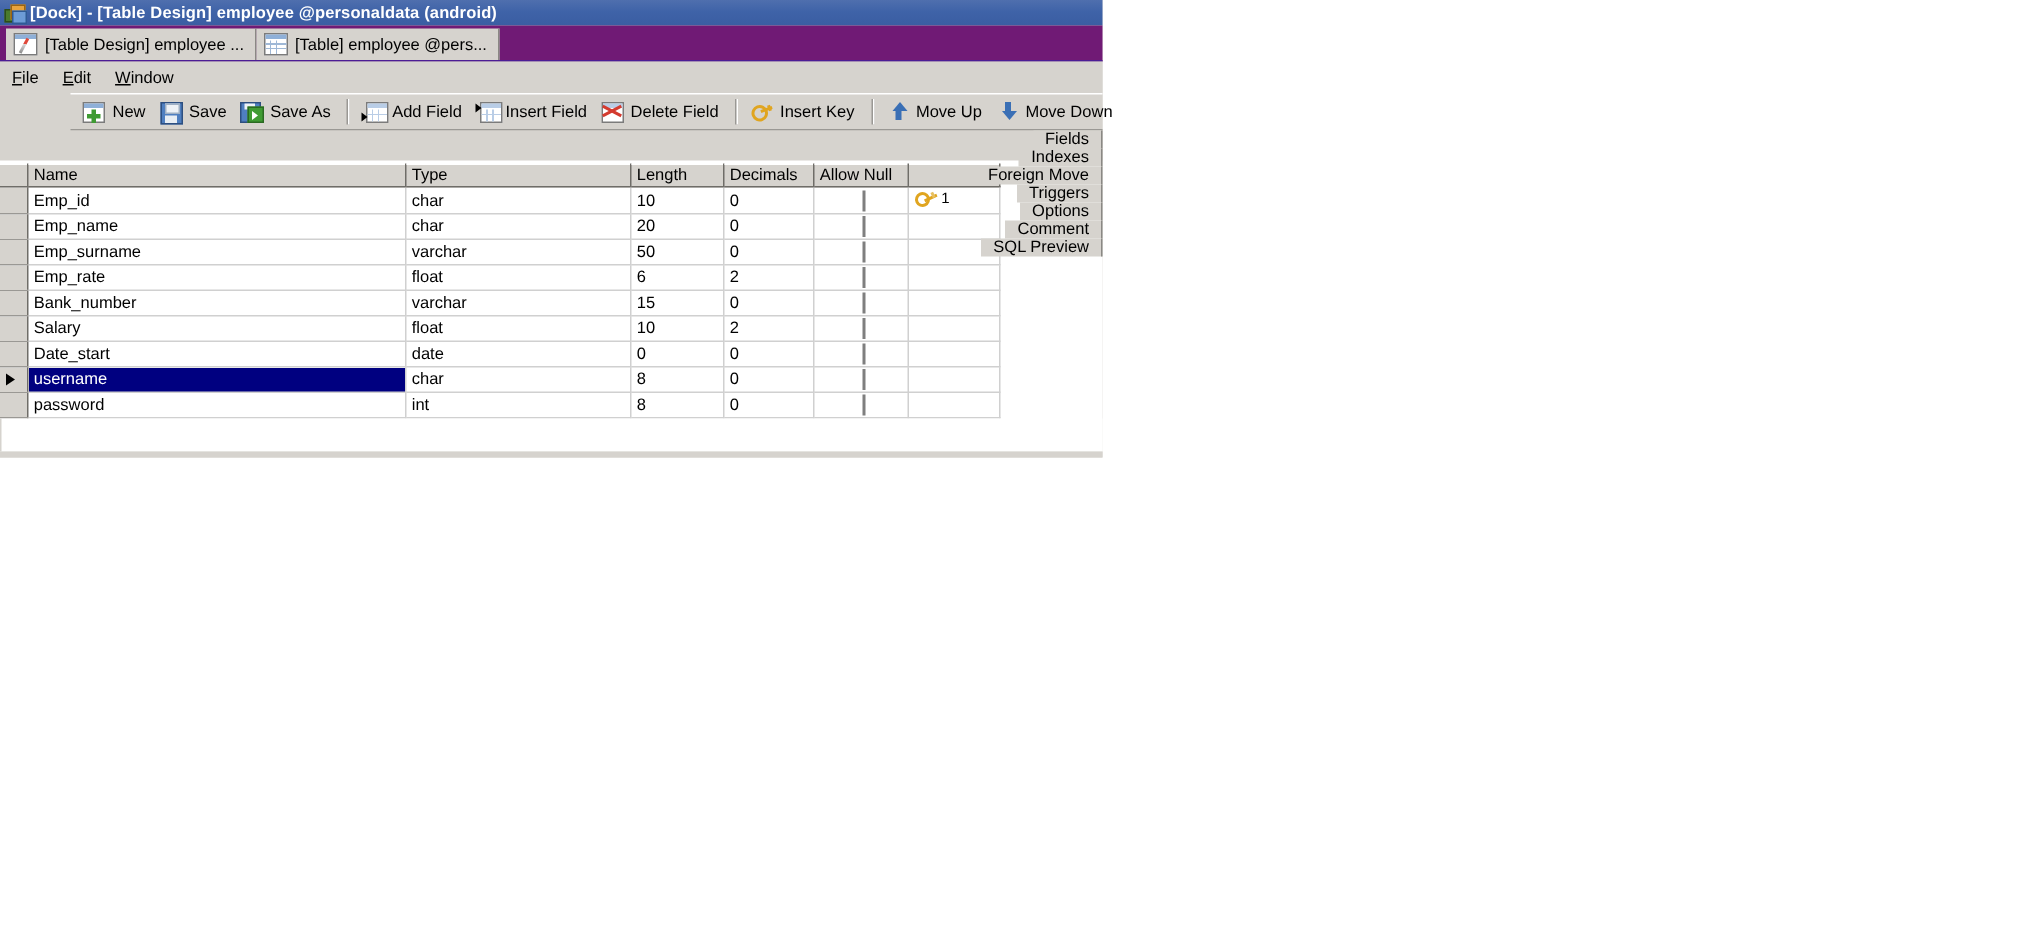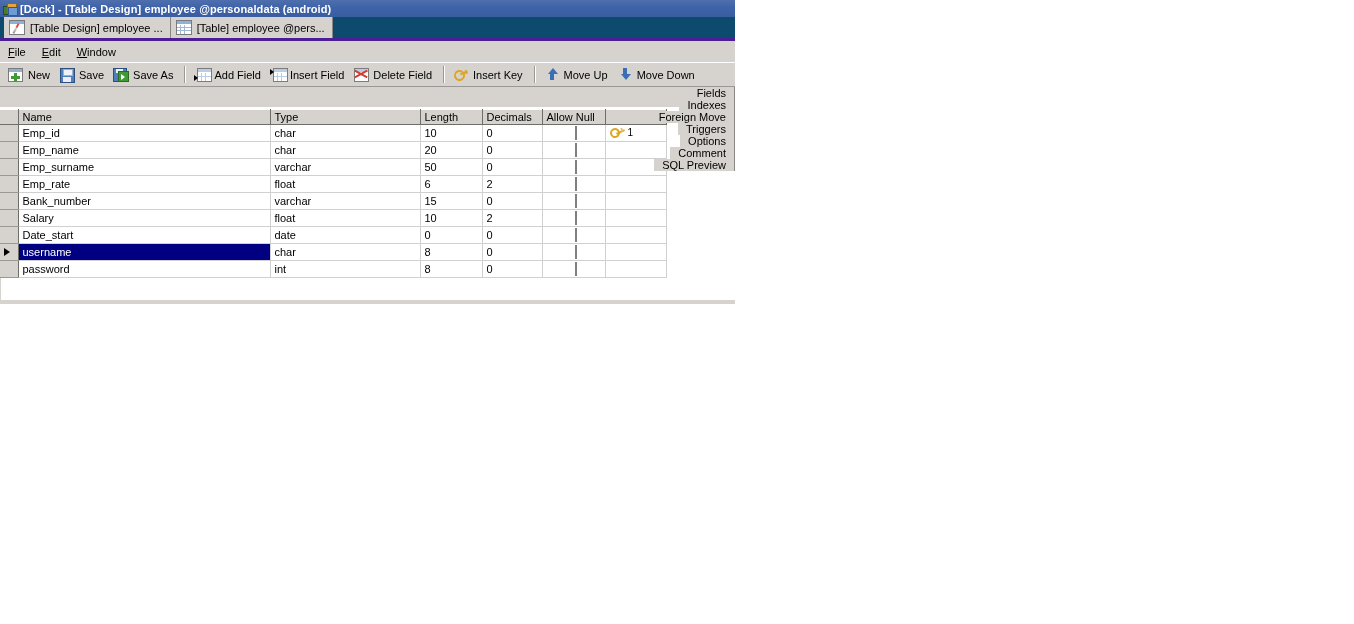--- a/index.html
+++ b/index.html
@@ -53,22 +53,22 @@
     font-size: 11px;
     font-weight: bold;
     letter-spacing: 0.1px;
     white-space: nowrap;
     font-family: "Liberation Sans", sans-serif;
   }
 
   
   .doctabs {
     height: 24px;
-    background: #0c4a6e;
-    border-bottom: 3px solid #4c1d95;
+    background: #701a75;
+    border-bottom: 1px solid #4c1d95;
     display: flex;
     align-items: flex-end;
     padding-left: 4px;
     box-sizing: border-box;
   }
   .doctab {
     height: 21px;
     display: flex;
     align-items: center;
     padding: 0 7px 0 5px;
@@ -143,20 +143,21 @@
   
   .toolbar {
     height: 25px;
     background: #d6d3ce;
     border-top: 1px solid #ffffff;
     border-bottom: 1px solid #9a9894;
     display: flex;
     align-items: center;
     padding-left: 5px;
     box-sizing: border-box;
+    margin-left: 47px;
   }
   .tbtn {
     display: flex;
     align-items: center;
     height: 21px;
     padding: 0 6px 0 3px;
     font-size: 11px;
     color: #000000;
     white-space: nowrap;
     box-sizing: border-box;

